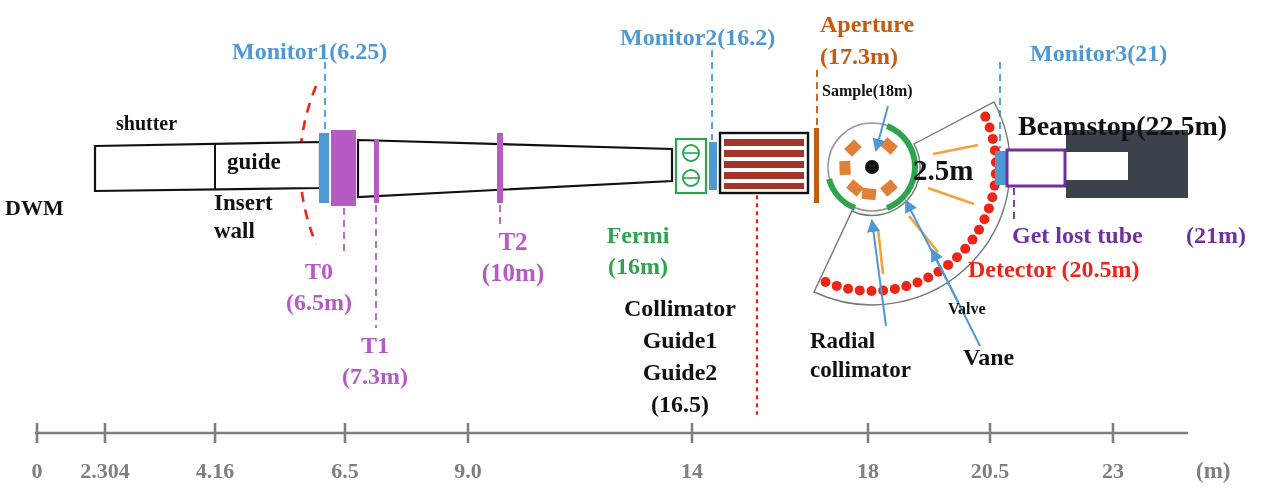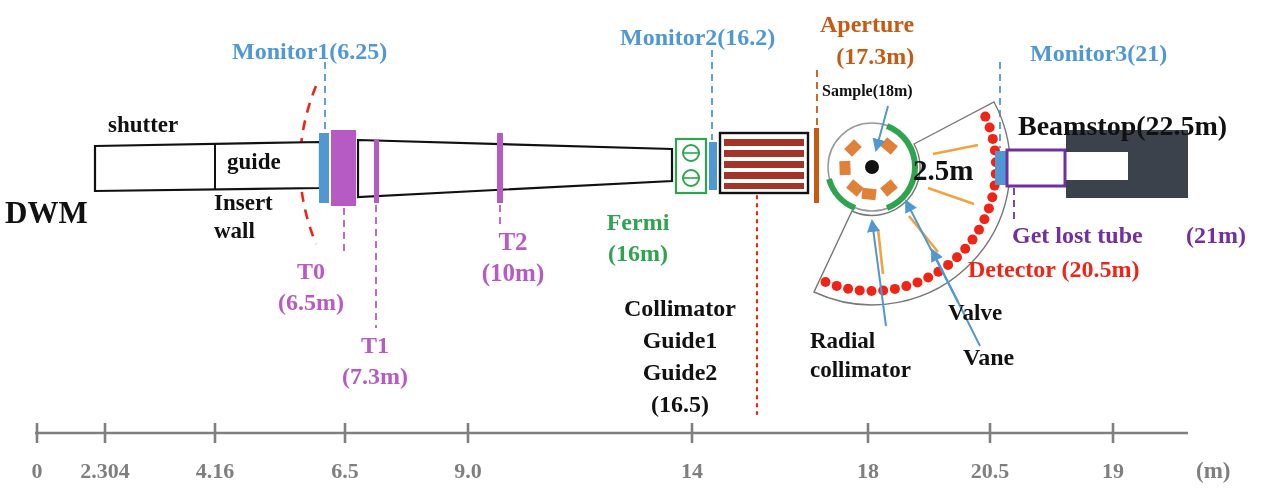--- a/index.html
+++ b/index.html
@@ -1,22 +1,22 @@
 <!DOCTYPE html>
 <html style="--blue: #4f98d3; --magenta: #b75bc4; --green: #2ea44f; --orange: #c55a11; --red: #ee2516; --violet: #7030a0; --gray: #7f7f7f; --darkred: #a23528; --charcoal: #3c424c; --blade: #e0813a; --vane: #f2a33c;"><head>
 <meta charset="utf-8">
 <style>
   html,body{margin:0;padding:0;background:#fff;}
   .stage{position:relative;width:1268px;height:502px;background:#fff;overflow:hidden;
          font-family:"Liberation Serif",serif;}
   .lbl{position:absolute;font-weight:700;white-space:nowrap;color:#111;line-height:1.15;}
   .center{text-align:center;}
   .rlabel{top:458px;transform:translateX(-50%);font-size:22px;}
-  .c-blue{color:var(--blue);} .c-magenta{color:var(--magenta);} .c-green{color:var(--green);}
-  .c-orange{color:var(--orange);text-align:right;} .c-red{color:var(--red);} .c-violet{color:var(--violet);}
+  .c-blue{color:var(--blue);} .c-magenta{color:var(--magenta);} .c-green{color:var(--green);margin-top:13px;}
+  .c-orange{color:var(--orange);} .c-red{color:var(--red);} .c-violet{color:var(--violet);}
   .c-gray{color:var(--gray);}
   svg{position:absolute;left:0;top:0;}
   .f-blue{fill:var(--blue);} .f-magenta{fill:var(--magenta);} .f-red{fill:var(--red);}
   .f-orange{fill:var(--orange);} .f-darkred{fill:var(--darkred);} .f-charcoal{fill:var(--charcoal);}
   .f-blade{fill:var(--blade);}
   .k-blue{stroke:var(--blue);} .k-magenta{stroke:var(--magenta);} .k-green{stroke:var(--green);}
   .k-orange{stroke:var(--orange);} .k-red{stroke:var(--red);} .k-violet{stroke:var(--violet);}
   .k-gray{stroke:var(--gray);} .k-yellow{stroke:var(--vane);}
   .dash{stroke-dasharray:7 5;} .dot{stroke-dasharray:2.5 5.5;stroke-linecap:round;}
 </style>
@@ -146,29 +146,29 @@
           <line x1="345" x2="345" y1="423" y2="443" class="k-gray" stroke-width="2.6"></line>
           <line x1="468" x2="468" y1="423" y2="443" class="k-gray" stroke-width="2.6"></line>
           <line x1="692" x2="692" y1="423" y2="443" class="k-gray" stroke-width="2.6"></line>
           <line x1="868" x2="868" y1="423" y2="443" class="k-gray" stroke-width="2.6"></line>
           <line x1="990" x2="990" y1="423" y2="443" class="k-gray" stroke-width="2.6"></line>
           <line x1="1113" x2="1113" y1="423" y2="443" class="k-gray" stroke-width="2.6"></line>
         </g>
   </g>
 </svg>
 
-<div class="lbl" style="left:5px;top:195px;font-size:31px">DWM</div>
-<div class="lbl" style="left:108px;top:112px;font-size:23px">shutter</div>
+<div class="lbl" style="left:5px;top:195px;font-size:22px">DWM</div>
+<div class="lbl" style="left:116px;top:112px;font-size:20px">shutter</div>
 <div class="lbl" style="left:227px;top:149px;font-size:23px">guide</div>
 <div class="lbl" style="left:214px;top:189px;font-size:23px;line-height:28px">
   <div>Insert</div>
   <div>wall</div>
 </div>
 <div class="lbl c-blue" style="left:232px;top:38px;font-size:24px">Monitor1(6.25)</div>
-<div class="lbl c-magenta center" style="left:266px;top:256px;width:90px;font-size:24px;line-height:31px">
+<div class="lbl c-magenta center" style="left:274px;top:256px;width:90px;font-size:24px;line-height:31px">
   <div>T0</div>
   <div>(6.5m)</div>
 </div>
 <div class="lbl c-magenta center" style="left:330px;top:330px;width:90px;font-size:24px;line-height:31px">
   <div>T1</div>
   <div>(7.3m)</div>
 </div>
 <div class="lbl c-magenta center" style="left:468px;top:226px;width:90px;font-size:25px;line-height:31px">
   <div>T2</div>
   <div>(10m)</div>
@@ -184,37 +184,37 @@
   <div>Guide2</div>
   <div>(16.5)</div>
 </div>
 <div class="lbl c-orange" style="left:820px;top:8px;font-size:24px;line-height:32px">
   <div>Aperture</div>
   <div>(17.3m)</div>
 </div>
 <div class="lbl" style="left:822px;top:82px;font-size:16px">Sample(18m)</div>
 <div class="lbl" style="left:913px;top:154px;font-size:29px">2.5m</div>
 <div class="lbl c-red" style="left:968px;top:256px;font-size:24px">Detector (20.5m)</div>
-<div class="lbl" style="left:948px;top:300px;font-size:23px">Valve</div>
+<div class="lbl" style="left:948px;top:300px;font-size:16px">Valve</div>
 <div class="lbl" style="left:810px;top:326px;font-size:23px;line-height:29px">
   <div>Radial</div>
   <div>collimator</div>
 </div>
 <div class="lbl" style="left:963px;top:344px;font-size:24px">Vane</div>
 <div class="lbl c-blue" style="left:1030px;top:40px;font-size:24px">Monitor3(21)</div>
 <div class="lbl" style="left:1018px;top:110px;font-size:28px">Beamstop(22.5m)</div>
 <div class="lbl c-violet" style="left:1012px;top:222px;font-size:24px">Get lost tube</div>
 <div class="lbl c-violet" style="left:1186px;top:222px;font-size:24px">(21m)</div>
 <div class="lbl c-gray" style="left:1196px;top:458px;font-size:23px">(m)</div>
 
 <div id="ruler-labels">
       <div class="lbl c-gray rlabel" style="left: 37px;">0</div>
       <div class="lbl c-gray rlabel" style="left: 105px;">2.304</div>
       <div class="lbl c-gray rlabel" style="left: 215px;">4.16</div>
       <div class="lbl c-gray rlabel" style="left: 345px; text-align: right;">6.5</div>
       <div class="lbl c-gray rlabel" style="left: 468px;">9.0</div>
       <div class="lbl c-gray rlabel" style="left: 692px;">14</div>
       <div class="lbl c-gray rlabel" style="left: 868px;">18</div>
       <div class="lbl c-gray rlabel" style="left: 990px;">20.5</div>
-      <div class="lbl c-gray rlabel" style="left: 1113px;">19</div>
+      <div class="lbl c-gray rlabel" style="left: 1113px;">23</div>
     </div>
 
 </div>
 
 </body></html>

